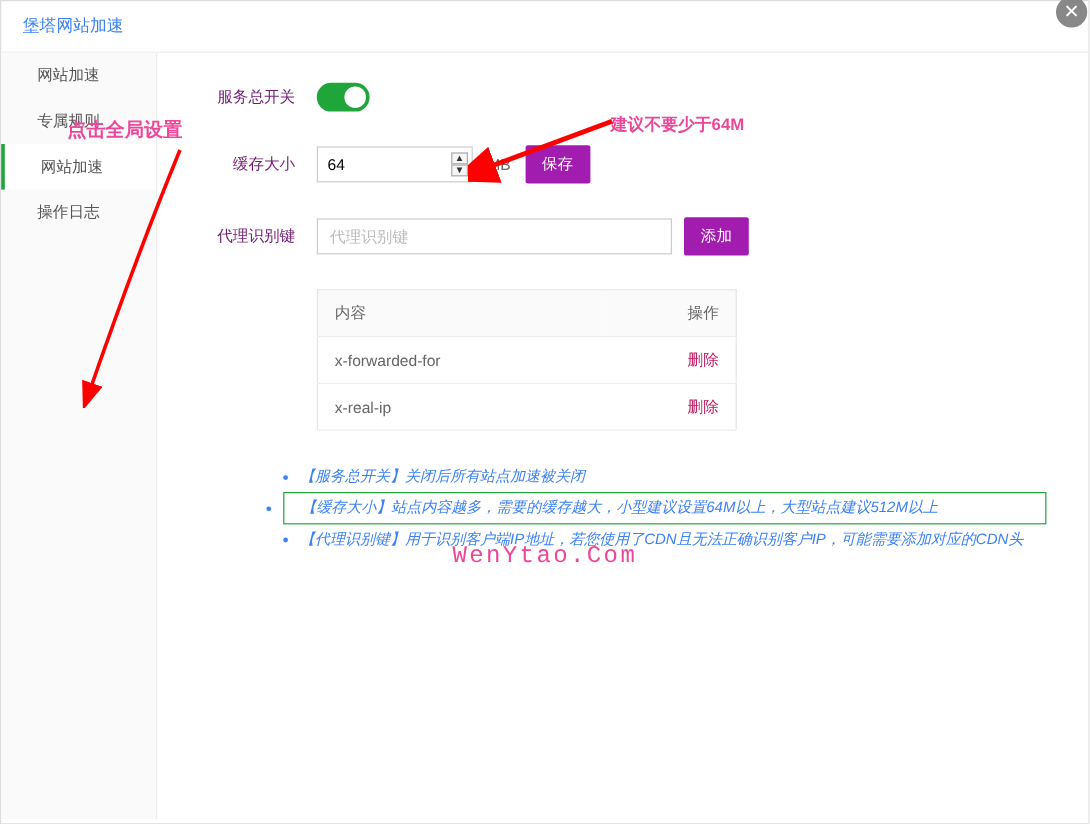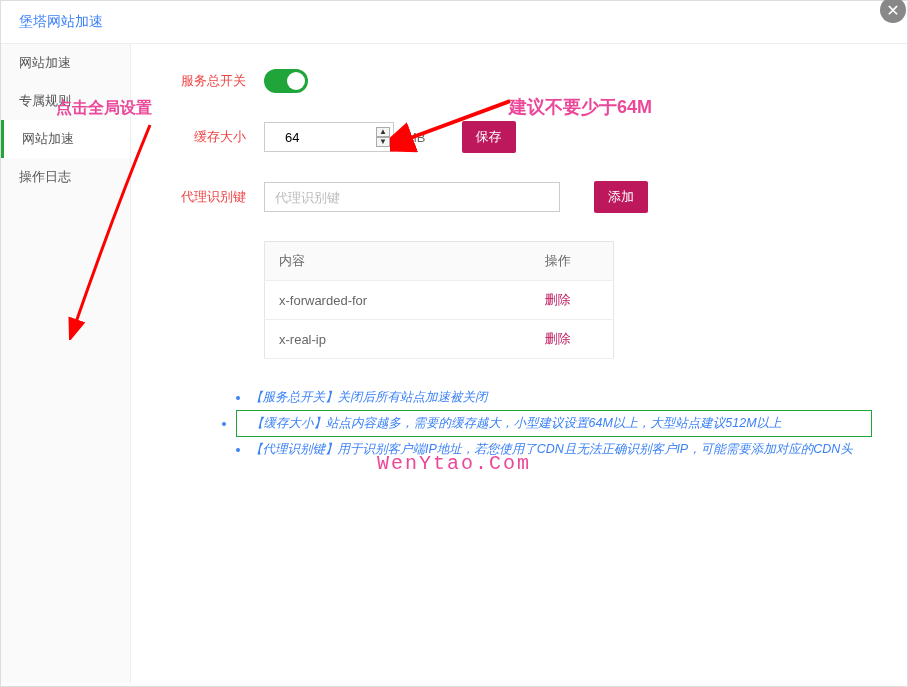--- a/index.html
+++ b/index.html
@@ -2,45 +2,45 @@
 <html><head>
 <meta charset="utf-8">
 <style>
 * { box-sizing: border-box; margin: 0; padding: 0; }
 body { font-family: "Microsoft YaHei", Arial, sans-serif; font-size: 13px; color: #333; background: #fff; width: 908px; height: 687px; position: relative; overflow: hidden; }
 .modal { position: relative; width: 100%; height: 100%; border: 1px solid #ddd; background: #fff; }
 .close-btn { position: absolute; top: -4px; right: 1px; width: 26px; height: 26px; border-radius: 50%; background: #888; color: #fff; display: flex; align-items: center; justify-content: center; cursor: pointer; font-size: 16px; z-index: 10; }
 .modal-header { padding: 12px 18px; border-bottom: 1px solid #eee; font-size: 14px; color: #3b82f6; }
 .modal-body { display: flex; height: calc(100% - 46px); }
 .sidebar { width: 130px; background: #fafafa; border-right: 1px solid #eee; }
-.sidebar-item { padding: 10px 18px; font-size: 13px; color: #555; cursor: pointer; }
+.sidebar-item { padding: 10px 30px; font-size: 13px; color: #555; cursor: pointer; }
 .sidebar-item.active { background: #fff; border-left: 3px solid #20a53a; }
 .content { flex: 1; padding: 25px 35px; position: relative; }
 .form-row { display: flex; align-items: center; margin-bottom: 28px; }
-.form-label { width: 80px; text-align: right; margin-right: 18px; color: #ef4444; font-size: 13px; }
+.form-label { width: 80px; text-align: right; margin-right: 18px; color: #701a75; font-size: 13px; }
 .toggle { width: 44px; height: 24px; background: #20a53a; border-radius: 12px; position: relative; cursor: pointer; }
 .toggle::after { content: ""; position: absolute; width: 18px; height: 18px; background: #fff; border-radius: 50%; top: 3px; right: 3px; }
-.number-input { width: 130px; height: 30px; border: 1px solid #ccc; padding: 0 20px; font-size: 13px; position: relative; }
+.number-input { width: 130px; height: 30px; border: 1px solid #ccc; padding: 0 8px; font-size: 13px; position: relative; }
 .spinner { display: inline-flex; flex-direction: column; margin-left: -18px; vertical-align: middle; position: relative; height: 30px; justify-content: center; }
 .spinner-btn { width: 14px; height: 10px; font-size: 8px; line-height: 8px; border: 1px solid #aaa; background: #f5f5f5; cursor: pointer; text-align: center; }
 .unit { margin: 0 12px 0 16px; color: #666; }
-.btn-primary { background: #be185d; color: #fff; border: none; padding: 7px 14px; border-radius: 2px; cursor: pointer; font-size: 13px; margin-left: 24px; }
+.btn-primary { background: #a21caf; color: #fff; border: none; padding: 7px 14px; border-radius: 2px; cursor: pointer; font-size: 13px; }
 .text-input { width: 296px; height: 30px; border: 1px solid #ccc; padding: 0 10px; font-size: 13px; }
 .text-input::placeholder { color: #bbb; }
 .table { width: 350px; margin-left: 98px; border: 1px solid #e5e5e5; border-collapse: collapse; }
 .table th, .table td { padding: 10px 14px; text-align: left; border-bottom: 1px solid #eee; font-weight: normal; color: #666; font-size: 13px; }
 .table th { background: #fafafa; margin-left: 48px; }
-.table th:last-child, .table td:last-child { text-align: center; }
+.table th:last-child, .table td:last-child { text-align: right; }
 .link-del { color: #be185d; cursor: pointer; }
 .notes { margin: 26px 0 0 64px; list-style: disc; padding-left: 20px; }
 .notes li { color: #3b82f6; font-size: 12.5px; line-height: 2.0; font-style: italic; }
 .highlight-box { border: 1.5px solid #20a53a; margin-left: -14px; padding-left: 14px; }
 .annot { position: absolute; color: #ec4899; font-weight: bold; pointer-events: none; }
 .annot-1 { top: 98px; left: 56px; font-size: 16px; }
-.annot-2 { top: 95px; left: 509px; font-size: 18px; }
+.annot-2 { top: 95px; left: 509px; font-size: 14px; }
 .watermark { position: absolute; left: 50%; top: 452px; transform: translateX(-50%); font-family: "Courier New", serif; font-size: 20px; letter-spacing: 2px; color: #ec4899; }
 svg.arrow { position: absolute; pointer-events: none; }
 </style>
 </head>
 <body>
 
 <div class="modal">
   <div class="close-btn">✕</div>
   <div class="modal-header">堡塔网站加速</div>
   <div class="modal-body">

